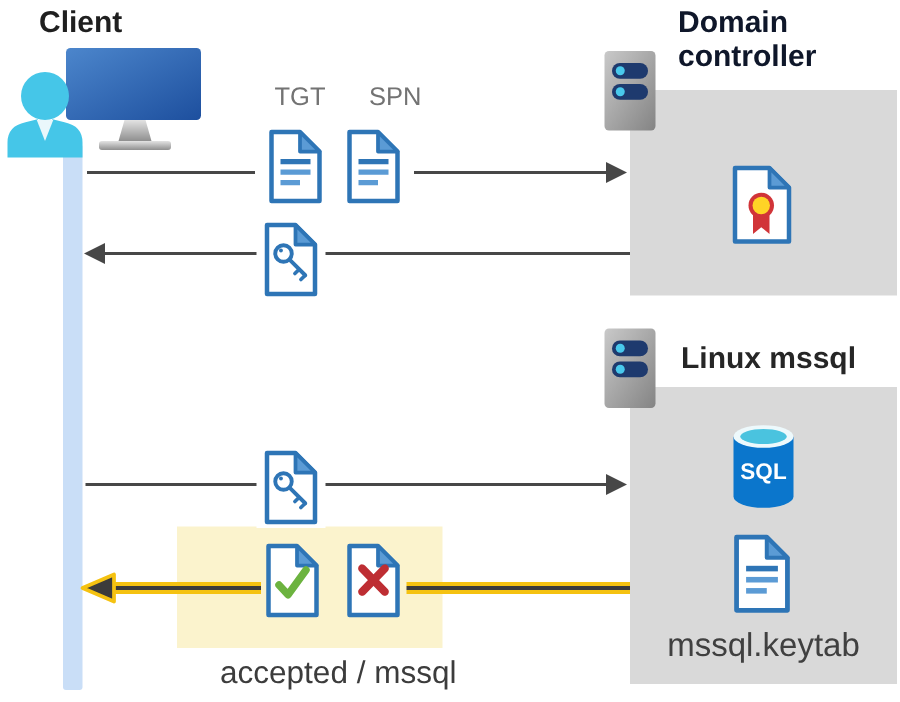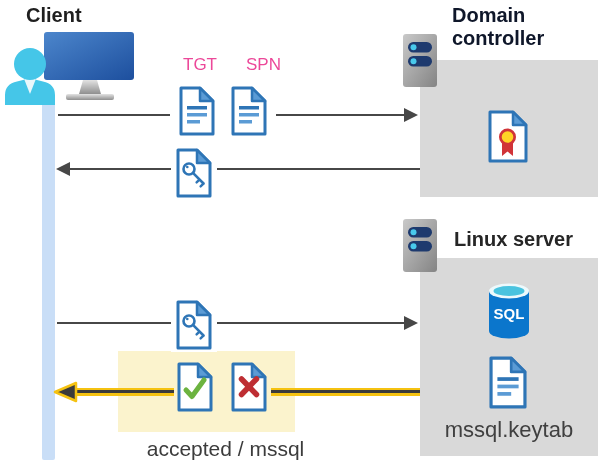--- a/index.html
+++ b/index.html
@@ -17,21 +17,21 @@
            border-top:7px solid transparent;border-bottom:7px solid transparent;
            border-left:14px solid #474747;}
   .ahead-l{position:absolute;width:0;height:0;z-index:2;
            border-top:7px solid transparent;border-bottom:7px solid transparent;
            border-right:14px solid #474747;}
   .yseg{position:absolute;height:8px;z-index:2;
         background:linear-gradient(to bottom,#F5C211 0 2.5px,#3B3B3B 2.5px 5.5px,#F5C211 5.5px 8px);}
   .doc-tray{position:absolute;background:#fff;display:flex;gap:16px;
             align-items:center;justify-content:center;z-index:3;}
   .tick-labels{position:absolute;left:170px;top:55px;width:106px;display:flex;gap:16px;z-index:3;}
-  .tick-labels span{width:36px;text-align:center;font-size:17px;color:#ec4899;margin-left:13px;}
+  .tick-labels span{width:36px;text-align:center;font-size:17px;color:#737373;margin-left:13px;}
   .cap{position:absolute;font-size:21px;color:#3C3C3C;text-align:center;z-index:3;}
   .keytab-label{position:absolute;left:420px;top:417px;width:178px;text-align:center;
                 font-size:22px;color:#404040;z-index:3;}
   svg{display:block;}
   .z2{z-index:2;} .z3{z-index:3;}
 </style>
 </head>
 <body>
 
 <div class="stage">
@@ -129,21 +129,21 @@
         <stop offset="0" stop-color="#C9C9C9"></stop>
           <stop offset="1" stop-color="#848484"></stop>
       </linearGradient>
     </defs>
     <rect x="1" y="1" width="34" height="53" rx="3" fill="url(#gSrv2)"></rect>
     <rect x="6" y="9" width="24" height="10.5" rx="5.25" fill="#1E3A6E"></rect>
     <circle cx="11.5" cy="14.2" r="3" fill="#49C9EC"></circle>
     <rect x="6" y="23" width="24" height="10.5" rx="5.25" fill="#1E3A6E"></rect>
     <circle cx="11.5" cy="28.2" r="3" fill="#49C9EC"></circle>
   </svg>
-  <div class="abs title" style="left:454px;top:228px;width:144px;white-space:nowrap;color:#262626;">Linux server</div>
+  <div class="abs title" style="left:454px;top:228px;width:144px;white-space:nowrap;color:#262626;">Linux mssql</div>
   <svg class="abs z2" style="left:487px;top:282px;" width="44" height="58" viewBox="0 0 44 58">
     <path d="M2,9 L2,49 A20,7.5 0 0 0 42,49 L42,9 Z" fill="#0B76CC"></path>
     <ellipse cx="22" cy="9" rx="20" ry="7.5" fill="#EDF9FC"></ellipse>
     <ellipse cx="22" cy="9" rx="15.5" ry="5" fill="#4AC3DF"></ellipse>
     <text x="22" y="37" text-anchor="middle" font-size="15" font-weight="bold" fill="#ffffff">SQL</text>
   </svg>
   <svg class="abs z2" style="left:488px;top:356px;" width="40" height="53" viewBox="0 0 36 50">
     <path d="M2,2 L21,2 L34,15 L34,48 L2,48 Z" fill="#fff" stroke="#2E75B6" stroke-width="3" stroke-linejoin="round"></path>
     <path d="M21,2 L34,15 L21,15 Z" fill="#5B9BD5" stroke="#2E75B6" stroke-width="2.5" stroke-linejoin="round"></path>
     <rect x="8" y="20" width="20" height="3.5" fill="#2E75B6"></rect>

